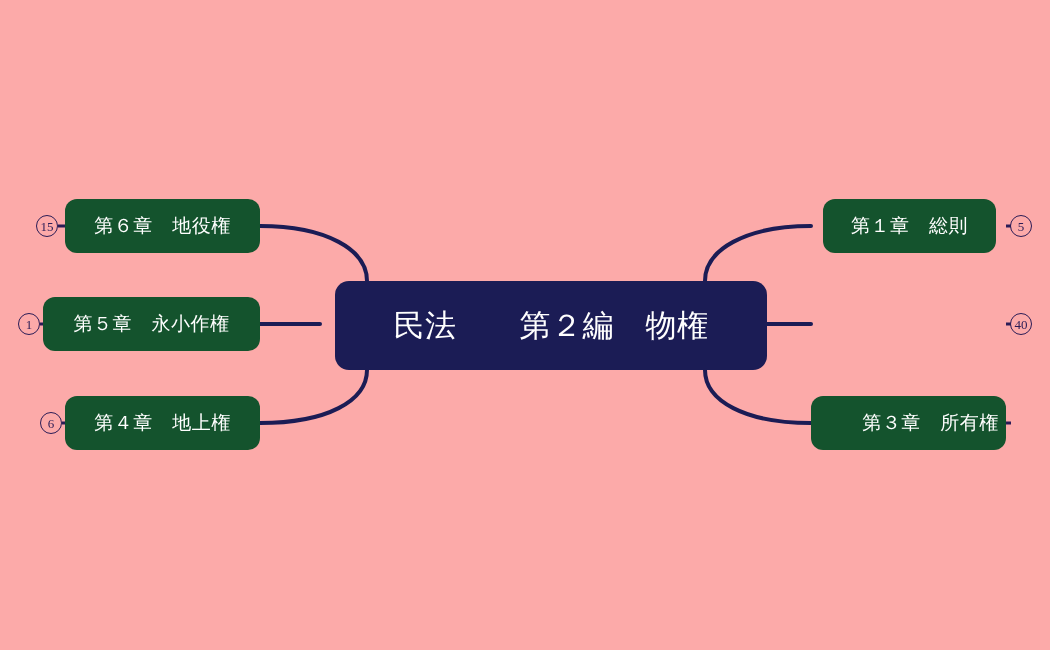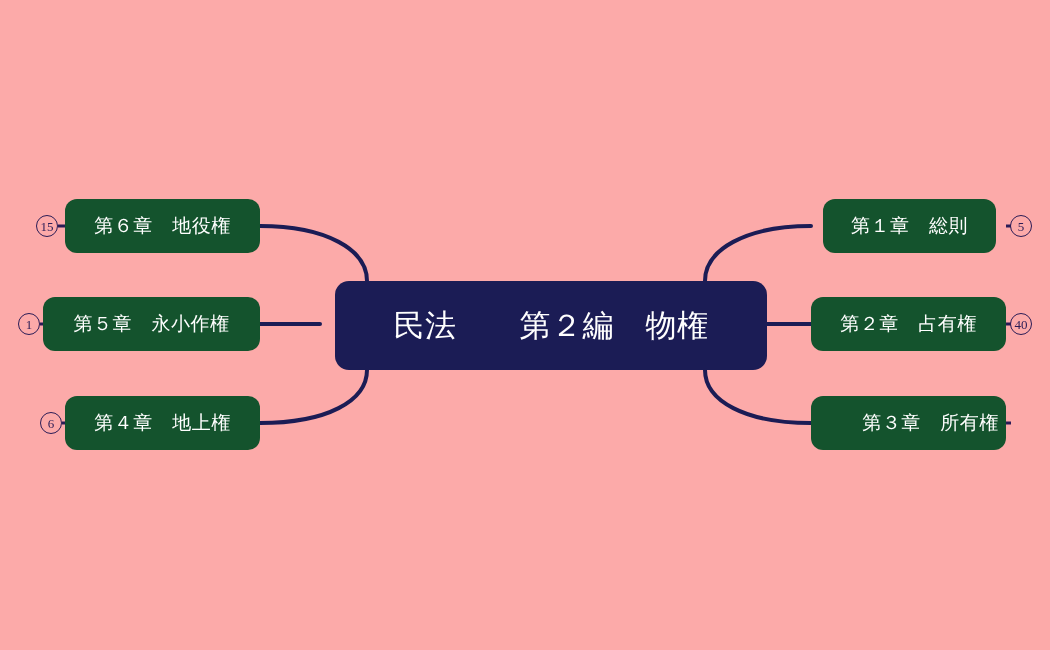--- a/index.html
+++ b/index.html
@@ -107,21 +107,20 @@
     <path d="M 1006 324 L 1011 324" stroke="#2b1c56" stroke-width="3" fill="none"></path>
     <path d="M 1006 423 L 1011 423" stroke="#2b1c56" stroke-width="3" fill="none"></path>
     <path d="M 58 226 L 65 226" stroke="#2b1c56" stroke-width="3" fill="none"></path>
     <path d="M 40 324 L 43 324" stroke="#2b1c56" stroke-width="3" fill="none"></path>
     <path d="M 62 423 L 65 423" stroke="#2b1c56" stroke-width="3" fill="none"></path>
   </svg>
 
   <div class="node node-central">民法　　第２編　物権</div>
 
   <div class="node node-branch n-right1">第１章　総則</div>
-  <div class="node node-branch n-right2">第２章　占有権</div>
   <div class="node node-branch n-right3">第３章　所有権</div>
 
   <div class="node node-branch n-left1">第６章　地役権</div>
   <div class="node node-branch n-left2">第５章　永小作権</div>
   <div class="node node-branch n-left3">第４章　地上権</div>
 
   <div class="badge b-right1">5</div>
   <div class="badge b-right2">40</div>
   <div class="badge b-right3">83</div>
   <div class="badge b-left1">15</div>

